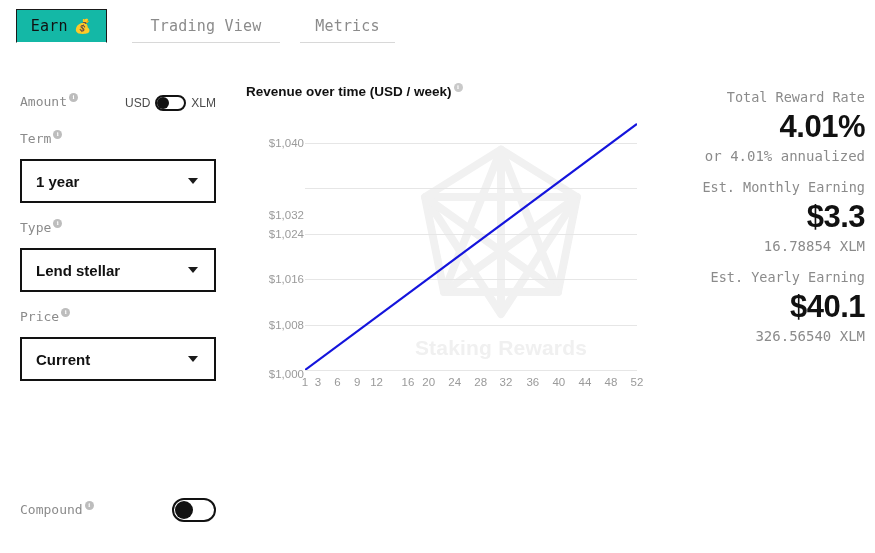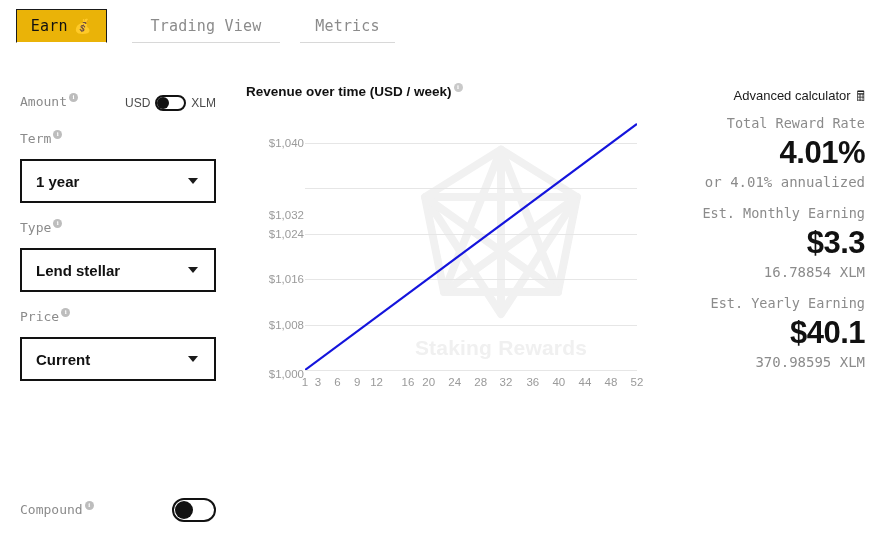--- a/index.html
+++ b/index.html
@@ -38,21 +38,21 @@
     letter-spacing: .2px;
     cursor: pointer;
     user-select: none;
   }
   .tab-active {
     left: 16px;
     width: 91px;
     border: 1px solid #1a1a1a;
     border-bottom: 1px solid #ffffff;
     color: #111111;
-    background: #eab308;
+    background: #14b8a6;
     z-index: 3;
   }
   .tab-inactive {
     color: #8b8b8b;
     border-bottom: 1px solid #d8d8d8;
   }
   .tab-trading { left: 132px; width: 148px; }
   .tab-metrics { left: 300px; width: 95px; }
   .tab-emoji { font-size: 14px; line-height: 1; }
 
@@ -409,37 +409,33 @@
       <div class="xtick" style="left: 201px;">32</div>
       <div class="xtick" style="left: 227.843px;">36</div>
       <div class="xtick" style="left: 253.882px;">40</div>
       <div class="xtick" style="left: 279.922px;">44</div>
       <div class="xtick" style="left: 305.961px;">48</div>
       <div class="xtick" style="left: 332px;">52</div>
     </div>
 </div>
 
 <div class="right">
-  <div class="adv-calc">
-    <span>Advanced calculator</span>
-    <span class="calc-icon">🖩</span>
-  </div>
 
   <div class="metric">
     <div class="metric-label">Total Reward Rate</div>
     <div class="metric-value">4.01%</div>
     <div class="metric-sub">or 4.01% annualized</div>
   </div>
   <div class="gap-a"></div>
 
   <div class="metric">
     <div class="metric-label">Est. Monthly Earning</div>
     <div class="metric-value">$3.3</div>
     <div class="metric-sub">16.78854 XLM</div>
   </div>
   <div class="gap-a"></div>
 
   <div class="metric">
     <div class="metric-label">Est. Yearly Earning</div>
     <div class="metric-value">$40.1</div>
-    <div class="metric-sub">370.98595 XLM</div>
+    <div class="metric-sub">326.56540 XLM</div>
   </div>
 </div>
 
 </body></html>

